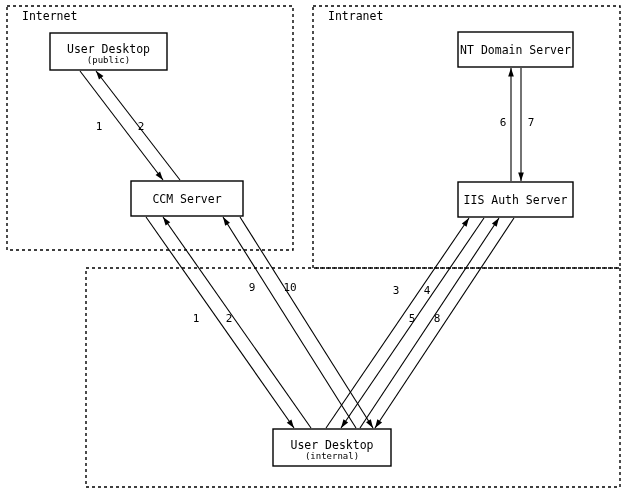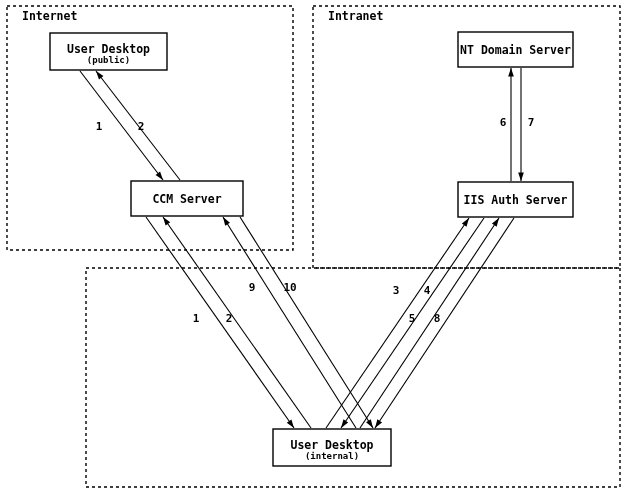--- a/index.html
+++ b/index.html
@@ -6,21 +6,20 @@
     margin: 0;
     padding: 0;
     background: #ffffff;
   }
   #canvas-wrap {
     position: relative;
     width: 627px;
     height: 497px;
     background: #ffffff;
     overflow: hidden;
-    font-weight: bold;
   }
   svg#diagram {
     display: block;
     width: 627px;
     height: 497px;
   }
   .zone-rect {
     fill: none;
     stroke: #000000;
     stroke-width: 1.4;

